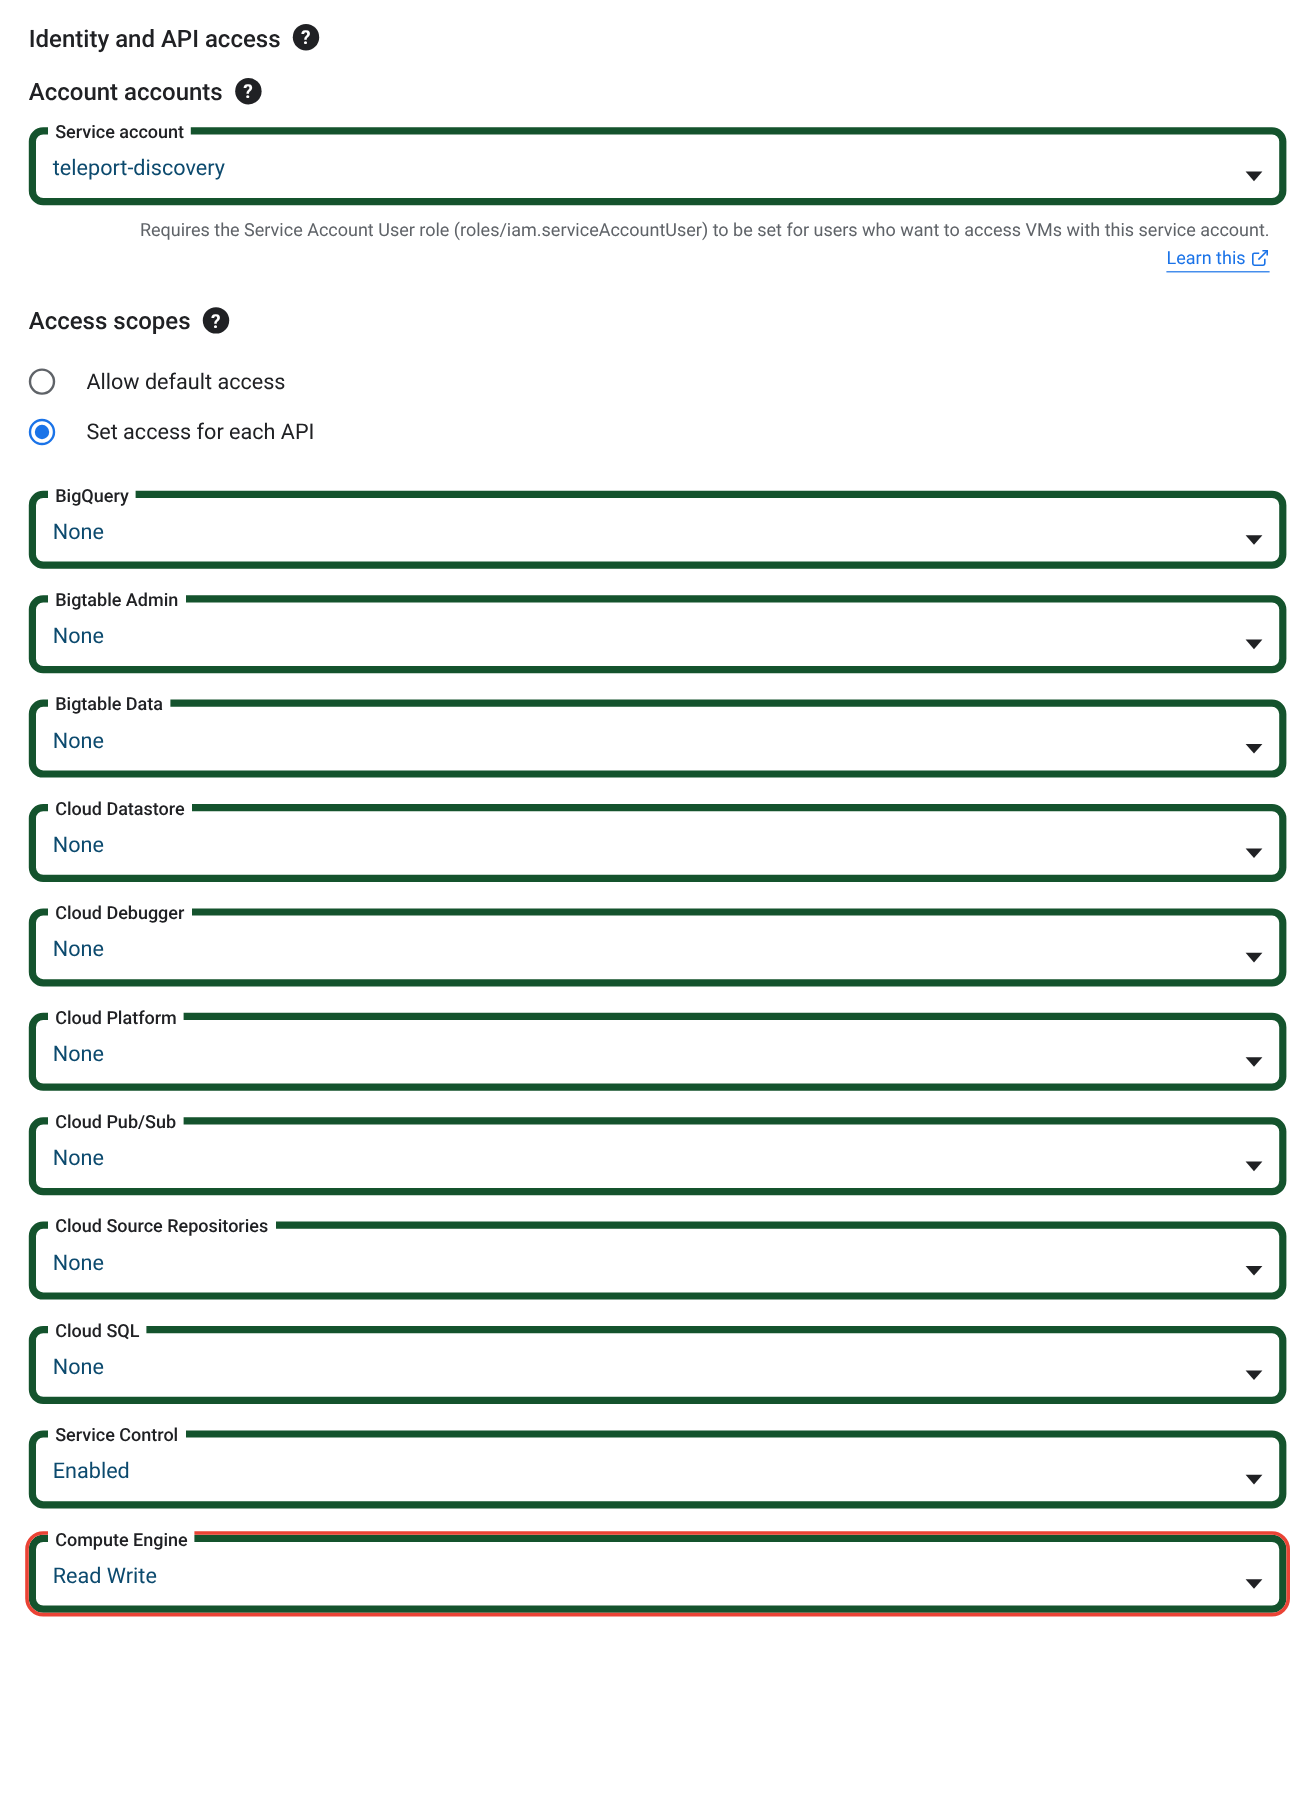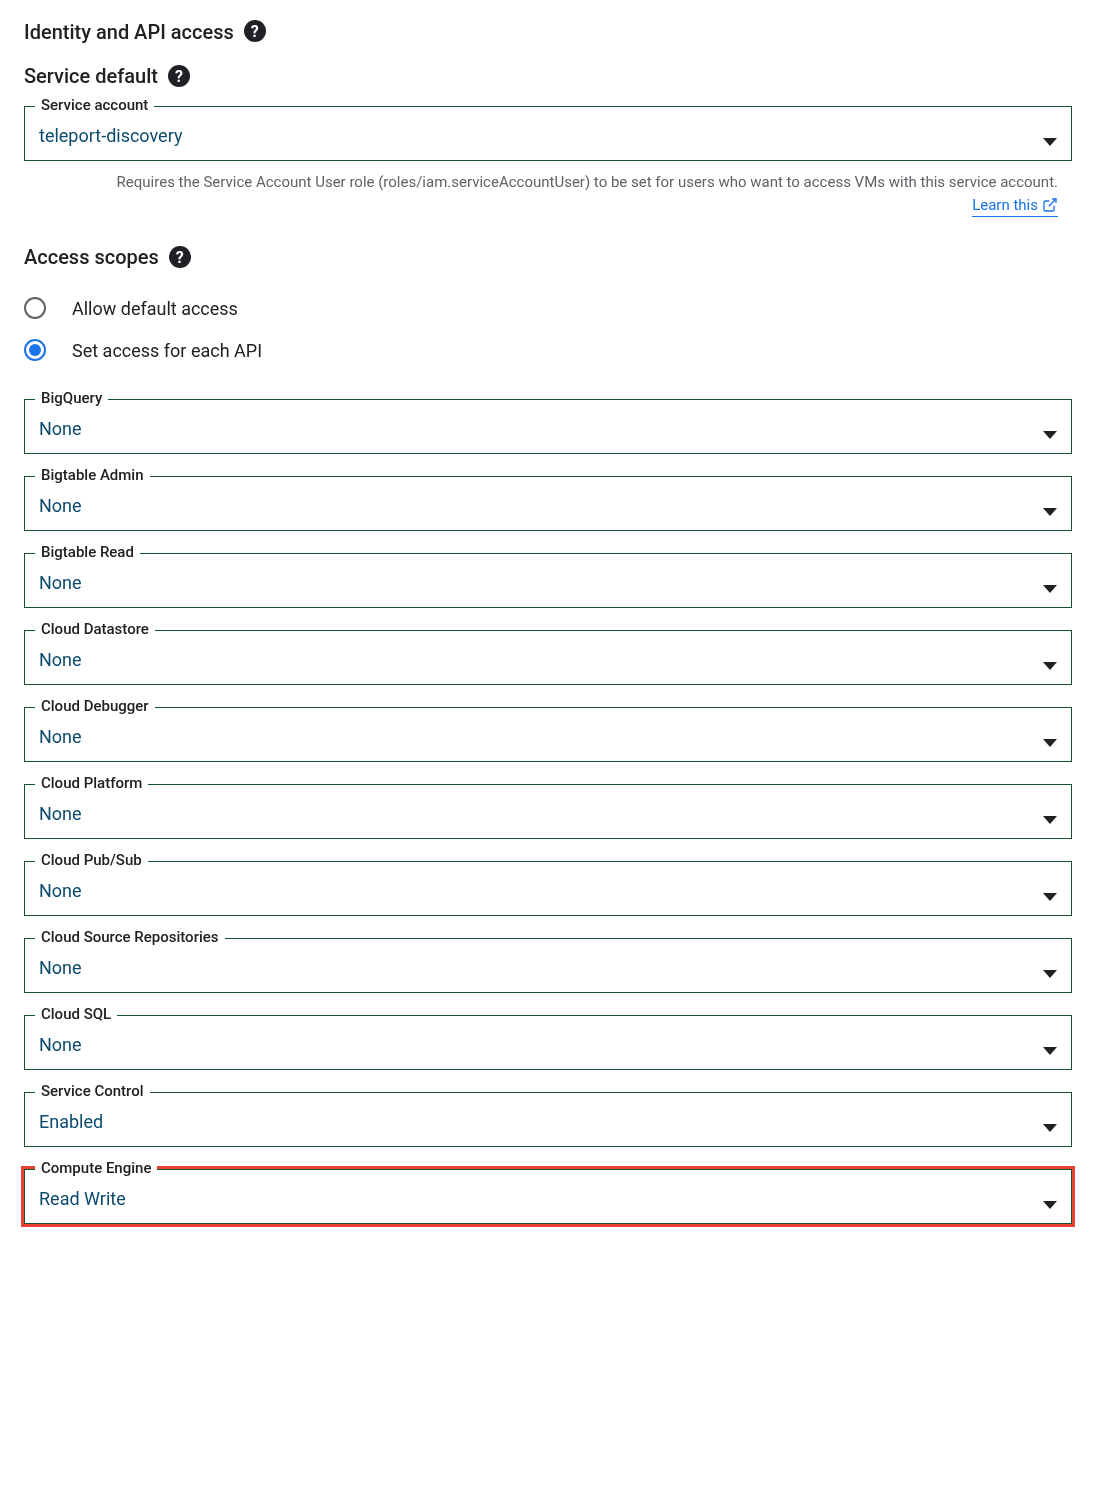--- a/index.html
+++ b/index.html
@@ -38,22 +38,22 @@
       color: #fff;
       display: inline-flex;
       align-items: center;
       justify-content: center;
       font-size: 16px;
       font-weight: bold;
       cursor: pointer;
     }
     .select-field {
       position: relative;
-      border: 1px solid #14532d;
-      border-radius: 0;
+      border: 6px solid #14532d;
+      border-radius: 12px;
       margin-bottom: 10px;
     }
     .select-field.highlighted {
       outline: 3px solid #ea4335;
       outline-offset: 0px;
     }
     .select-legend {
       position: absolute;
       top: -11px;
       left: 10px;
@@ -145,21 +145,21 @@
   </style>
 </head>
 <body>
 
 <div class="section-heading">
   <span>Identity and API access</span>
   <span class="help-icon">?</span>
 </div>
 
 <div class="sub-heading">
-  <span>Service default</span>
+  <span>Account accounts</span>
   <span class="help-icon">?</span>
 </div>
 
 <div class="select-field">
   <div class="select-legend">Service account</div>
   <div class="select-value">
     <span>teleport-discovery</span>
     <span class="dropdown-arrow"></span>
   </div>
 </div>
@@ -203,21 +203,21 @@
       </div>
     </div>
     <div class="select-field">
       <div class="select-legend">Bigtable Admin</div>
       <div class="select-value">
         <span>None</span>
         <span class="dropdown-arrow"></span>
       </div>
     </div>
     <div class="select-field">
-      <div class="select-legend">Bigtable Read</div>
+      <div class="select-legend">Bigtable Data</div>
       <div class="select-value">
         <span>None</span>
         <span class="dropdown-arrow"></span>
       </div>
     </div>
     <div class="select-field">
       <div class="select-legend">Cloud Datastore</div>
       <div class="select-value">
         <span>None</span>
         <span class="dropdown-arrow"></span>

